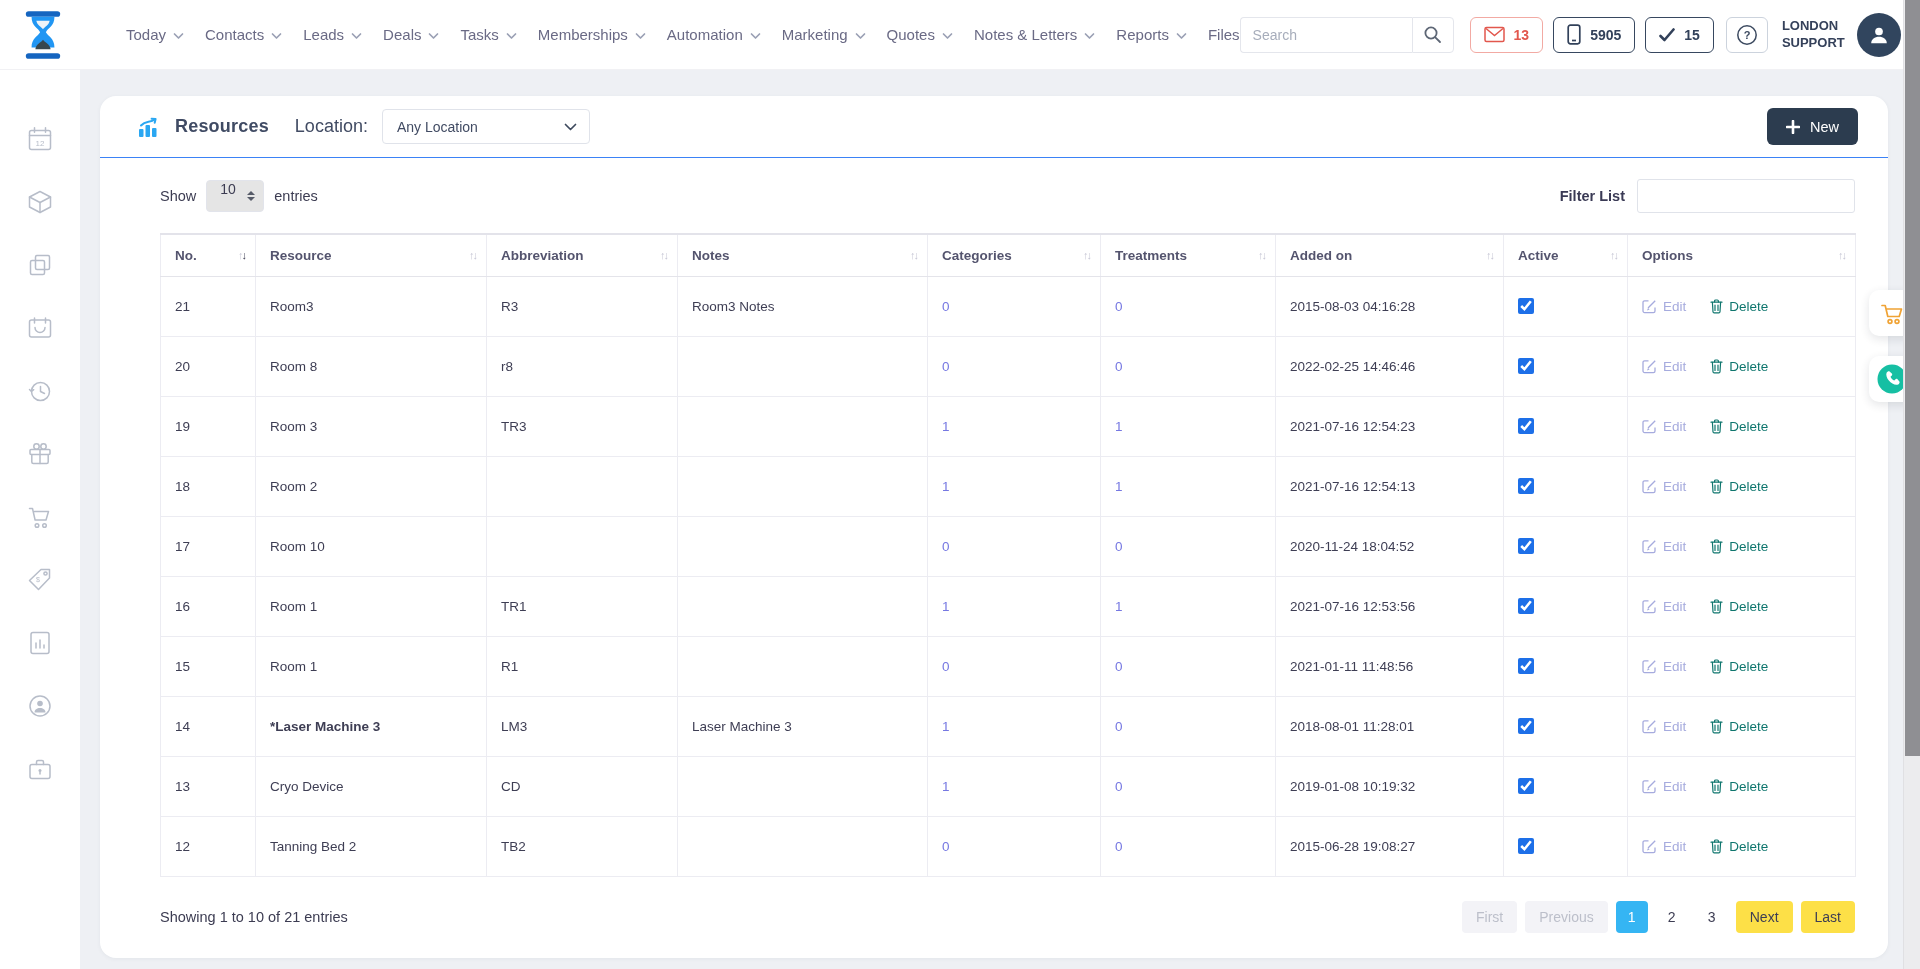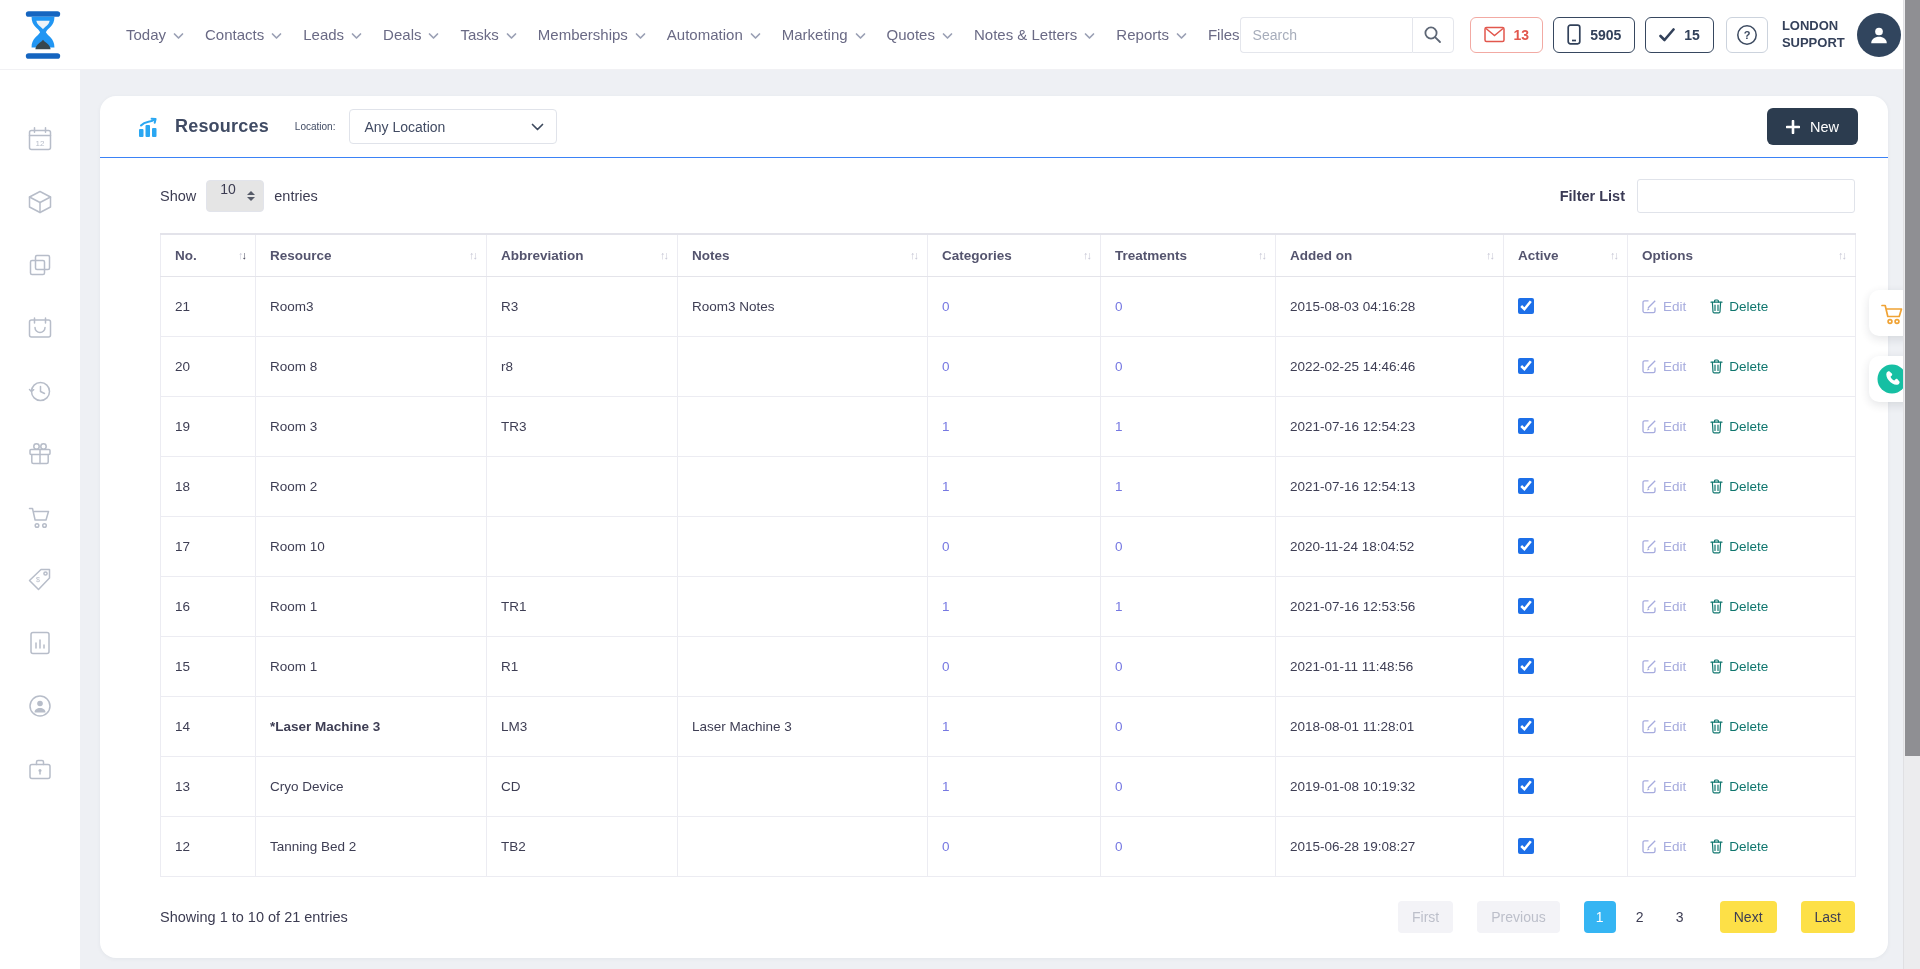--- a/index.html
+++ b/index.html
@@ -34,21 +34,21 @@
   
   .sidenav{position:absolute;top:70px;left:0;width:80px;height:899px;background:#fff;z-index:4;
     display:flex;flex-direction:column;align-items:center;padding-top:56px;gap:37px;}
   .side-item{width:26px;height:26px;cursor:pointer;}
   
   .card{position:absolute;left:100px;top:96px;width:1788px;height:862px;background:#fff;border-radius:16px;
     box-shadow:0 1px 4px rgba(44,60,90,.06);}
   .card-header{height:62px;display:flex;align-items:center;padding:0 30px 0 38px;border-bottom:1px solid #3b82f6;}
   .title-icon{display:flex;}
   .page-title{font-size:18px;color:#404b64;margin-left:12px;letter-spacing:.2px;}
-  .loc-label{margin-left:26px;font-size:10px;color:#414b63;}
+  .loc-label{margin-left:26px;font-size:18px;color:#414b63;}
   .select-box{position:relative;margin-left:14px;width:208px;height:35px;border:1px solid #e0e3ea;border-radius:4px;
     display:flex;align-items:center;padding:0 30px 0 14px;font-size:14px;color:#414b63;cursor:pointer;background:#fff;}
   .select-box .chev{position:absolute;right:12px;top:50%;transform:translateY(-50%);display:flex;}
   .new-btn{margin-left:auto;height:37px;background:#2c3c4f;color:#fff;border:none;border-radius:6px;padding:0 19px;
     font-size:14.5px;display:flex;align-items:center;gap:10px;cursor:pointer;font-family:inherit;}
   
   .controls{display:flex;align-items:center;padding:21px 33px 0 60px;}
   .ctl-label{font-size:14.5px;color:#3c3c52;}
   .mini-select{position:relative;width:58px;height:32px;border:1px solid #e2e4eb;border-radius:4px;margin:0 10px;
     display:flex;align-items:flex-start;padding:0 24px 0 13px;font-size:14px;color:#3c3c52;cursor:pointer;background:#e5e5e5;}
@@ -72,21 +72,21 @@
   .res-bold{font-weight:bold;}
   td input[type=checkbox]{width:16px;height:16px;accent-color:#1d6fe8;cursor:pointer;display:block;}
   .opts{display:flex;align-items:center;gap:24px;}
   .opt{display:flex;align-items:center;gap:6px;cursor:pointer;font-size:13.5px;}
   .opt-edit{color:#a6abde;}
   .opt-del{color:#0f766e;}
   .opt svg{flex:none;}
   
   .card-footer{display:flex;align-items:center;justify-content:space-between;padding:24px 33px 0 60px;}
   .summary{font-size:14.5px;color:#3c3c52;}
-  .pagination{display:flex;align-items:flex-end;gap:24px;}
+  .pagination{display:flex;align-items:flex-end;gap:8px;}
   .pages{display:flex;align-items:center;gap:8px;}
   .pg-btn{height:32px;padding:0 14px;border-radius:4px;background:#fde047;color:#3e3e54;font-size:14px;border:none;
     font-family:inherit;display:flex;align-items:center;cursor:pointer;}
   .pg-btn.disabled{background:#f3f3f7;color:#bcbfca;cursor:default;}
   .pg-page{min-width:32px;height:32px;border-radius:4px;display:flex;align-items:center;justify-content:center;
     font-size:14px;color:#3e3e54;cursor:pointer;padding:0 6px;background:transparent;}
   .pg-page.active{background:#35b5f3;color:#fff;}
   
   .float-btn{position:absolute;width:46px;height:46px;left:1869px;background:#fff;border-radius:10px;
     box-shadow:0 3px 10px rgba(30,40,60,.12);display:flex;align-items:center;justify-content:center;cursor:pointer;z-index:5;}

